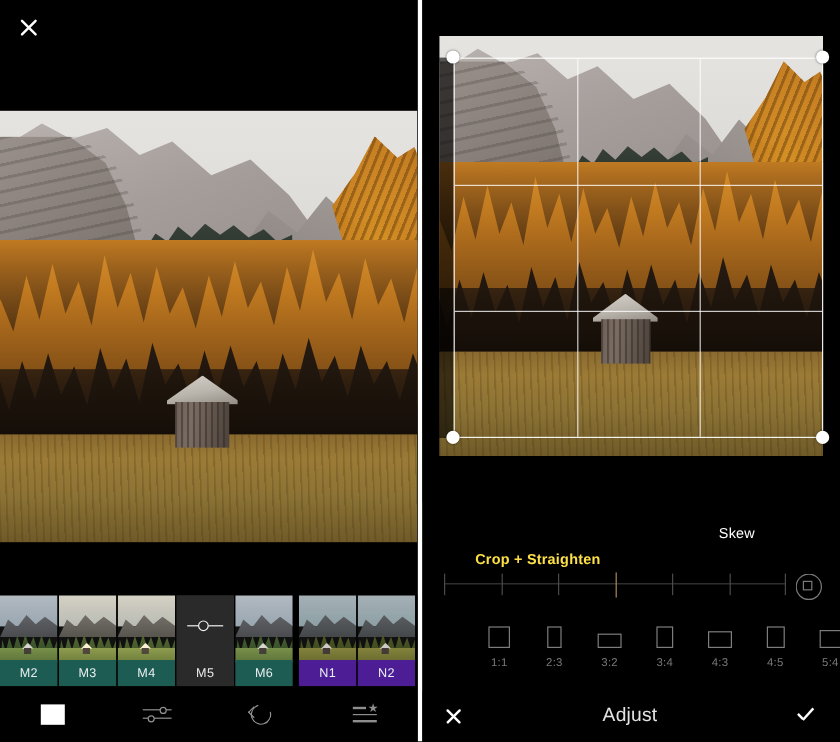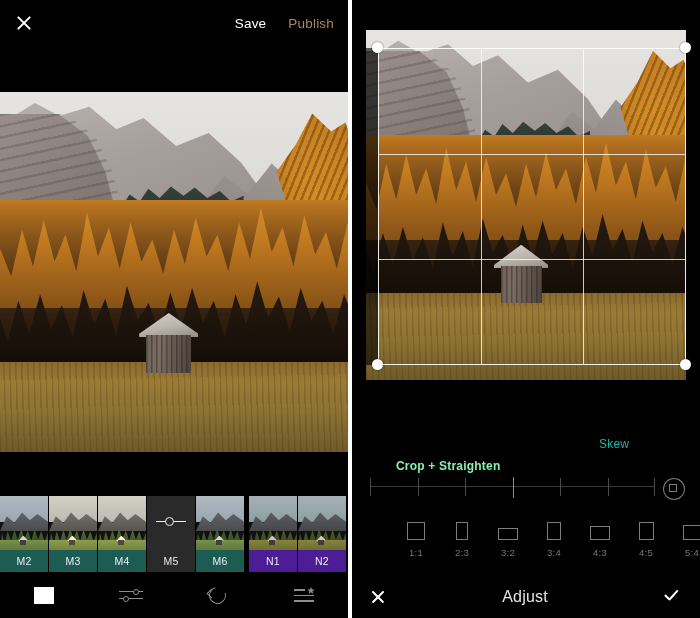--- a/index.html
+++ b/index.html
@@ -275,22 +275,22 @@
   .handle.br { left: 328px; top: 359px; }
 
   
   .crop-tabs {
     position: absolute; left: 0; top: 426px; width: 348px; height: 36px;
     display: flex; align-items: center;
   }
   .crop-tab {
     position: absolute; font-size: 12px; letter-spacing: .2px;
   }
-  .crop-tab.active { left: 44px; color: #86efac; font-weight: bold; margin-top: 44px; }
-  .crop-tab.inactive { left: 247px; color: #14b8a6; }
+  .crop-tab.active { left: 44px; color: #fde047; font-weight: bold; margin-top: 44px; }
+  .crop-tab.inactive { left: 247px; color: #ffffff; }
 
   .straighten {
     position: absolute; left: 0; top: 470px; width: 348px; height: 40px;
   }
   .ruler {
     position: absolute; left: 18px; top: 16px; width: 285px; height: 1.4px;
     background: #3a3a3a;
   }
   .tick {
     position: absolute; top: -8px; width: 1.3px; height: 18px; background: #4a4a4a;
@@ -348,24 +348,20 @@
 </style>
 </head>
 <body>
 
 <div class="screens">
 
   <div class="panel panel-left">
 
     <div class="topbar">
       <div class="close-x"></div>
-      <div class="topbar-actions">
-        <span class="save-label">Save</span>
-        <span class="publish-label">Publish</span>
-      </div>
     </div>
 
     <div class="photo-wrap">
       <div class="scene">
         <div class="sky"></div>
         <div class="peak-far"></div>
         <div class="peak-right"></div>
         <div class="cliff-main"></div>
         <div class="cliff-streaks"></div>
         <div class="cliff-mid"></div>

